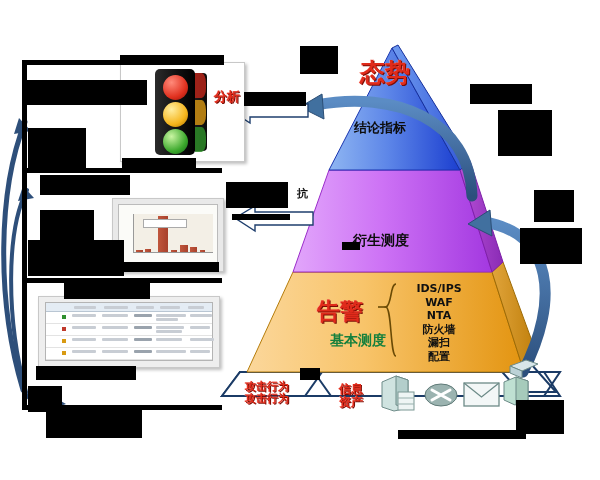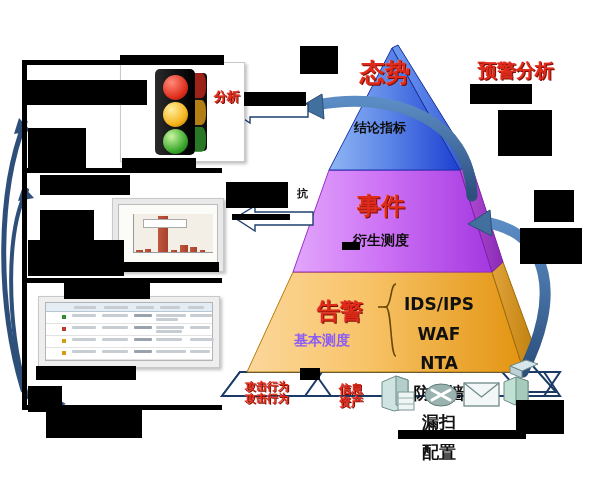--- a/index.html
+++ b/index.html
@@ -94,24 +94,24 @@
   #lbl-yujing{left:478px;top:58px;font-size:19px;}
   #lbl-fenxi{left:214px;top:88px;font-size:13px;}
   #lbl-kang{left:297px;top:186px;font-size:11px;}
 
   
   #tx-taishi{left:360px;top:60px;font-size:25px;line-height:26px;text-align:center;width:40px;}
   #tx-jielun{left:344px;top:120px;font-size:13px;line-height:15px;text-align:center;width:72px;color:#0d0d0d;}
   #tx-shijian{left:344px;top:190px;font-size:24px;width:74px;text-align:center;}
   #tx-yansheng{left:326px;top:232px;font-size:14px;width:110px;text-align:center;color:#0d0d0d;}
   #tx-gaojing{left:303px;top:296px;font-size:23px;width:74px;text-align:center;}
-  #tx-jiben{left:294px;top:332px;font-size:14px;width:92px;text-align:left;color:#8b5cf6;}
+  #tx-jiben{left:294px;top:332px;font-size:14px;width:92px;text-align:right;color:#15803d;}
 
   .sensor-list{position:absolute;left:400px;top:282px;width:78px;text-align:center;color:#111;font-weight:bold;}
-  .sensor-list div{font-size:17px;line-height:13.5px;font-family:"DejaVu Sans","Liberation Sans",sans-serif;margin-top:16px;}
+  .sensor-list div{font-size:11px;line-height:13.5px;font-family:"DejaVu Sans","Liberation Sans",sans-serif;}
 
   #tx-gongji{left:237px;top:381px;font-size:11px;line-height:12px;width:60px;text-align:center;}
   #tx-xinxi{left:330px;top:383px;font-size:12px;line-height:13px;width:42px;text-align:center;}
 
   
   .ic{position:absolute;}
 </style>
 </head>
 <body>
 
@@ -293,36 +293,34 @@
         <div class="mt-cell dk" style="left:88px;width:18px;"></div>
         <div class="mt-cell" style="left:110px;width:30px;"></div>
         <div class="mt-cell" style="left:144px;width:20px;"></div>
       </div>
     </div>
   </div>
 
   <div class="abs red-cjk" id="tx-taishi">态势</div>
   <div class="abs dark-cjk" id="tx-jielun">结论指标</div>
 
-  <div class="abs red-cjk" id="tx-shijian">事件</div>
   <div class="abs dark-cjk" id="tx-yansheng">衍生测度</div>
 
   <div class="abs red-cjk" id="tx-gaojing">告警</div>
   <div class="abs dark-cjk" id="tx-jiben">基本测度</div>
 
   <div class="sensor-list">
     <div>IDS/IPS</div>
     <div>WAF</div>
     <div>NTA</div>
     <div>防火墙</div>
     <div>漏扫</div>
     <div>配置</div>
   </div>
 
-  <div class="abs red-cjk" id="lbl-yujing">预警分析</div>
 
   <div class="abs red-cjk" id="lbl-fenxi">分析</div>
   <div class="abs dark-cjk" id="lbl-kang">抗</div>
 
   <div class="abs red-cjk" id="tx-gongji">
     <span>攻击行为</span><br>
     <span>攻击行为</span>
   </div>
   <div class="abs red-cjk" id="tx-xinxi">
     <span>信息</span><br>

